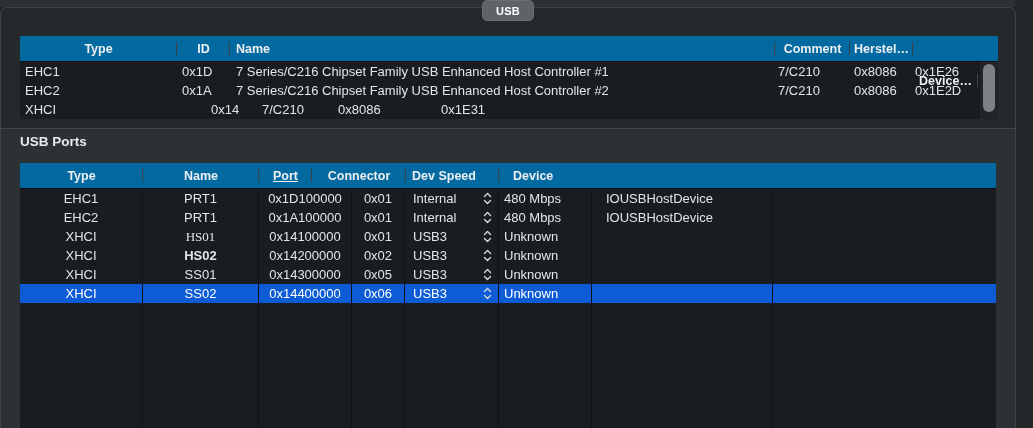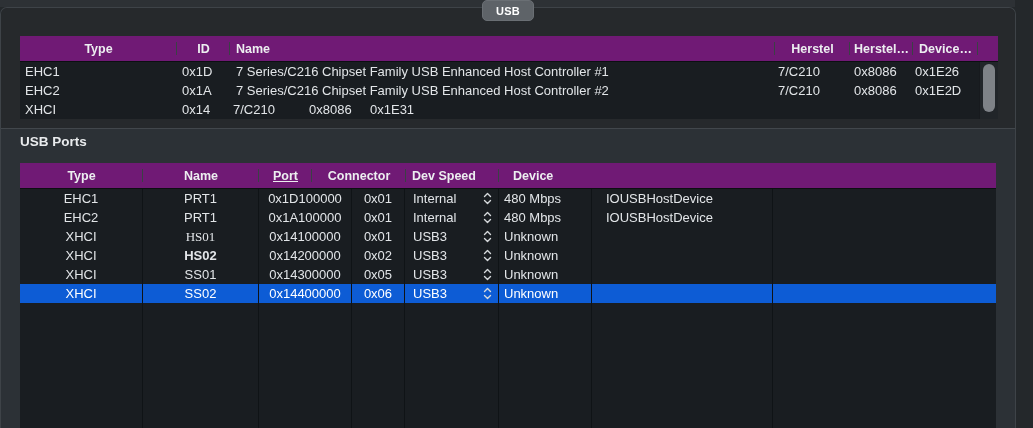--- a/index.html
+++ b/index.html
@@ -31,21 +31,21 @@
     color:#ffffff;font-size:11px;font-weight:700;letter-spacing:.3px;
     padding-bottom:3px;
   }
 
   .section-title{
     position:absolute;left:20px;top:134px;z-index:4;
     color:#e9ebed;font-size:13.5px;font-weight:700;
   }
 
   .tbl{position:absolute;background:#191d21;z-index:3;}
-  .tbl-head{display:flex;height:26px;background:#701a75;border-bottom:1px solid #0c0f12;box-sizing:border-box;}
+  .tbl-head{display:flex;height:26px;background:#0369a1;border-bottom:1px solid #0c0f12;box-sizing:border-box;}
   .hcell{
     position:relative;height:100%;box-sizing:border-box;
     display:flex;align-items:center;
     color:#eceef0;font-size:12.5px;font-weight:700;white-space:nowrap;overflow:hidden;
   }
   .hcell:not(:last-child)::after{
     content:"";position:absolute;right:0;top:6px;bottom:6px;width:1px;background:#3b4045;
   }
   .hc{justify-content:center;}
   .row{display:flex;height:19px;}
@@ -90,26 +90,26 @@
         <div class="hcell hc" style="width: 157px;">
           <span>Type</span>
         </div>
         <div class="hcell hc" style="width: 53px;">
           <span>ID</span>
         </div>
         <div class="hcell" style="width: 545px; padding-left: 6px;">
           <span>Name</span>
         </div>
         <div class="hcell hc" style="width: 75px;">
-          <span>Herstel</span>
+          <span>Comment</span>
         </div>
         <div class="hcell hc" style="width: 63px;">
           <span>Herstel…</span>
         </div>
-        <div class="hcell hc" style="width: 65px;">
+        <div class="hcell hc" style="width: 65px; margin-top: 32px;">
           <span>Device…</span>
         </div>
         <div class="hcell" style="width: 20px;"></div>
       </div>
     <div id="t1-body">
         <div class="row">
           <div class="cell" style="width: 157px; padding-left: 5px;">EHC1</div>
           <div class="cell" style="width: 53px; padding-left: 5px;">0x1D</div>
           <div class="cell" style="width: 545px; padding-left: 6px;">7 Series/C216 Chipset Family USB Enhanced Host Controller #1</div>
           <div class="cell" style="width: 75px; padding-left: 3px;">7/C210</div>
@@ -121,24 +121,24 @@
           <div class="cell" style="width: 157px; padding-left: 5px;">EHC2</div>
           <div class="cell" style="width: 53px; padding-left: 5px;">0x1A</div>
           <div class="cell" style="width: 545px; padding-left: 6px;">7 Series/C216 Chipset Family USB Enhanced Host Controller #2</div>
           <div class="cell" style="width: 75px; padding-left: 3px;">7/C210</div>
           <div class="cell" style="width: 63px; padding-left: 4px;">0x8086</div>
           <div class="cell" style="width: 65px; padding-left: 2px;">0x1E2D</div>
           <div class="cell" style="width: 20px;"></div>
         </div>
         <div class="row">
           <div class="cell" style="width: 157px; padding-left: 5px;">XHCI</div>
-          <div class="cell" style="width: 53px; padding-left: 5px;">0x14</div>
+          <div class="cell" style="width: 53px; padding-left: 5px; margin-left: 29px;">0x14</div>
           <div class="cell" style="width: 75px; padding-left: 3px;">7/C210</div>
           <div class="cell" style="width: 63px; padding-left: 4px;">0x8086</div>
-          <div class="cell" style="width: 65px; padding-left: 2px;">0x1E31</div>
+          <div class="cell" style="width: 65px; padding-left: 2px; margin-left: 42px;">0x1E31</div>
           <div class="cell" style="width: 20px;"></div>
         </div>
       </div>
     <div class="vscroll">
       <div class="vthumb"></div>
     </div>
   </div>
 
   <div class="section-title">USB Ports</div>
 

